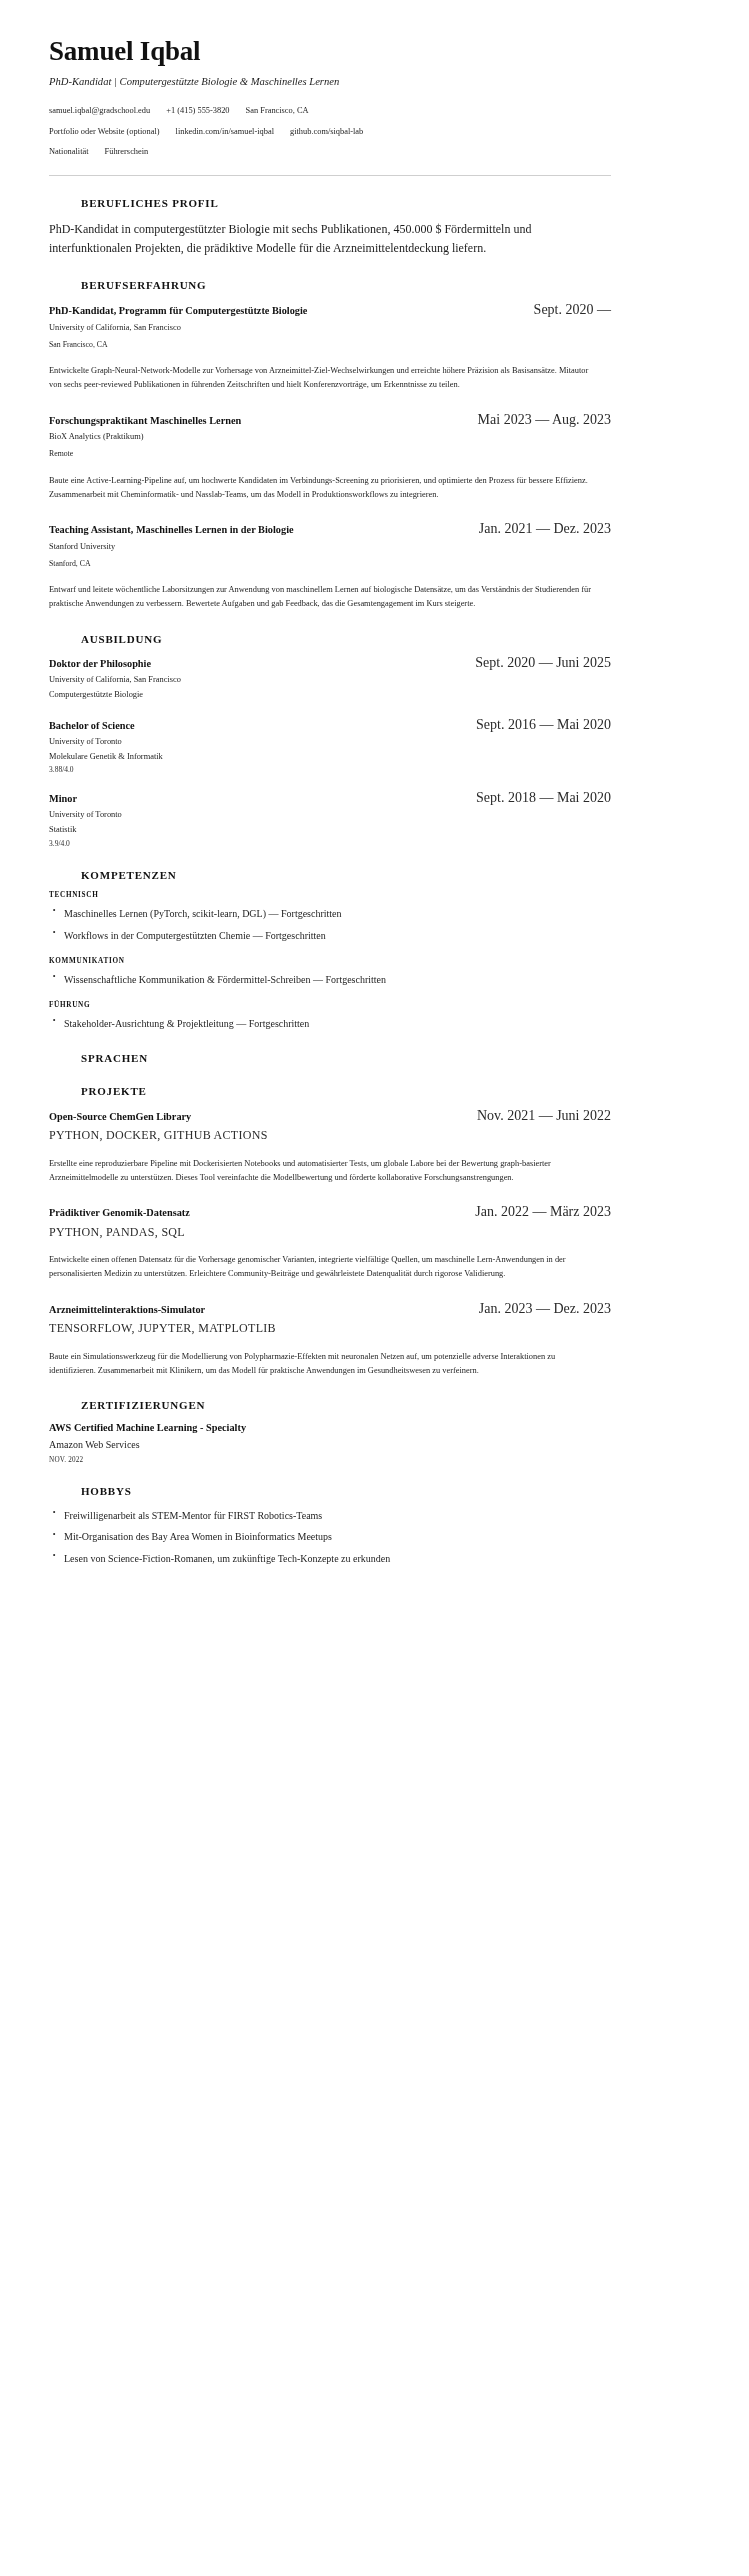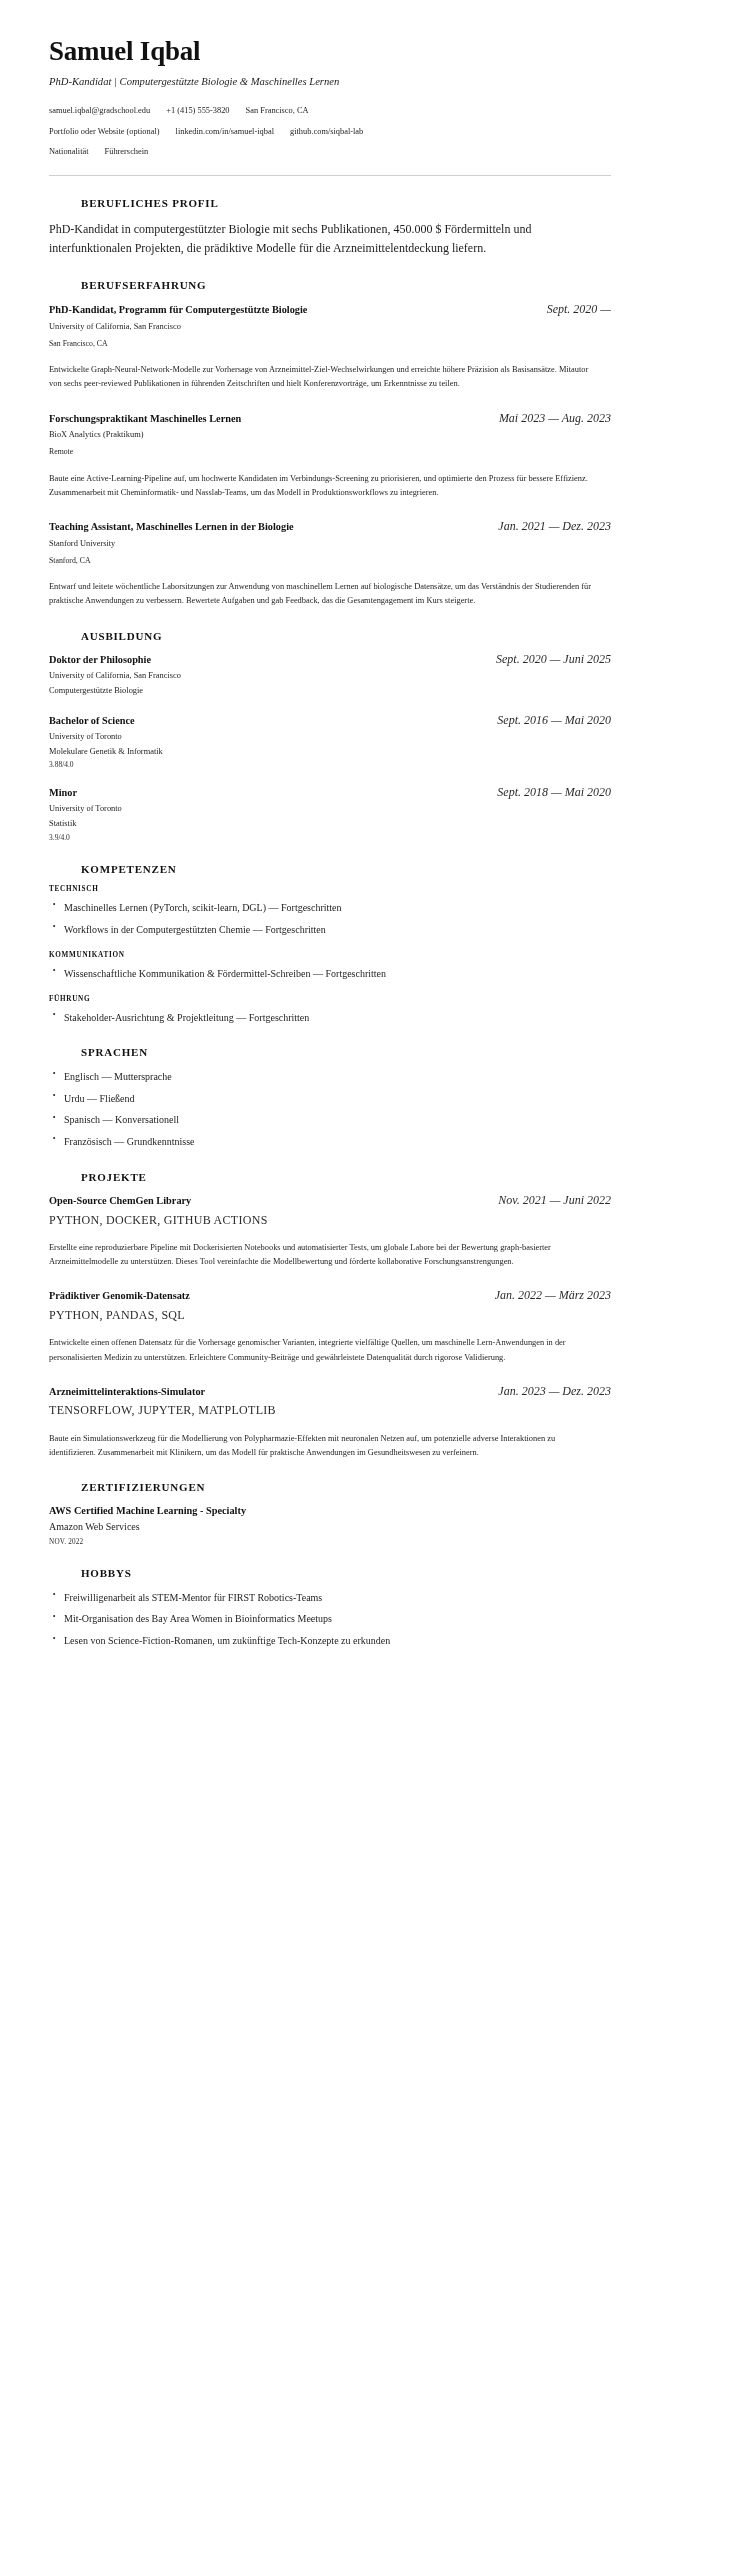--- a/index.html
+++ b/index.html
@@ -88,27 +88,26 @@
     gap: 31px;
   }
   .entry-title {
     font-size: 10.3px;
     font-weight: 700;
     line-height: 1.3;
     color: #111111;
     margin: 0;
   }
   .entry-date {
-    font-size: 12px;
+    font-size: 14px;
     font-weight: 400;
     white-space: nowrap;
     color: #2a2a2a;
     flex: 0 0 auto;
     text-align: center;
-    font-style: italic;
   }
   .entry-sub {
     font-size: 8.4px;
     line-height: 1.55;
     margin: 2.5px 0 0 0;
     color: #1d1d1d;
   }
   .entry-meta {
     font-size: 7.8px;
     line-height: 1.55;
@@ -308,26 +307,20 @@
     </ul>
 
     <h3 class="sub-head">Führung</h3>
     <ul class="bullets">
       <li>Stakeholder-Ausrichtung &amp; Projektleitung — Fortgeschritten</li>
     </ul>
   </section>
 
   <section class="section">
     <h2 class="section-title">Sprachen</h2>
-    <ul class="bullets">
-      <li>Englisch — Muttersprache</li>
-      <li>Urdu — Fließend</li>
-      <li>Spanisch — Konversationell</li>
-      <li>Französisch — Grundkenntnisse</li>
-    </ul>
   </section>
 
   <section class="section">
     <h2 class="section-title">Projekte</h2>
 
     <div class="entry">
       <div class="entry-head">
         <h3 class="entry-title">Open-Source ChemGen Library</h3>
         <span class="entry-date">Nov. 2021 — Juni 2022</span>
       </div>

